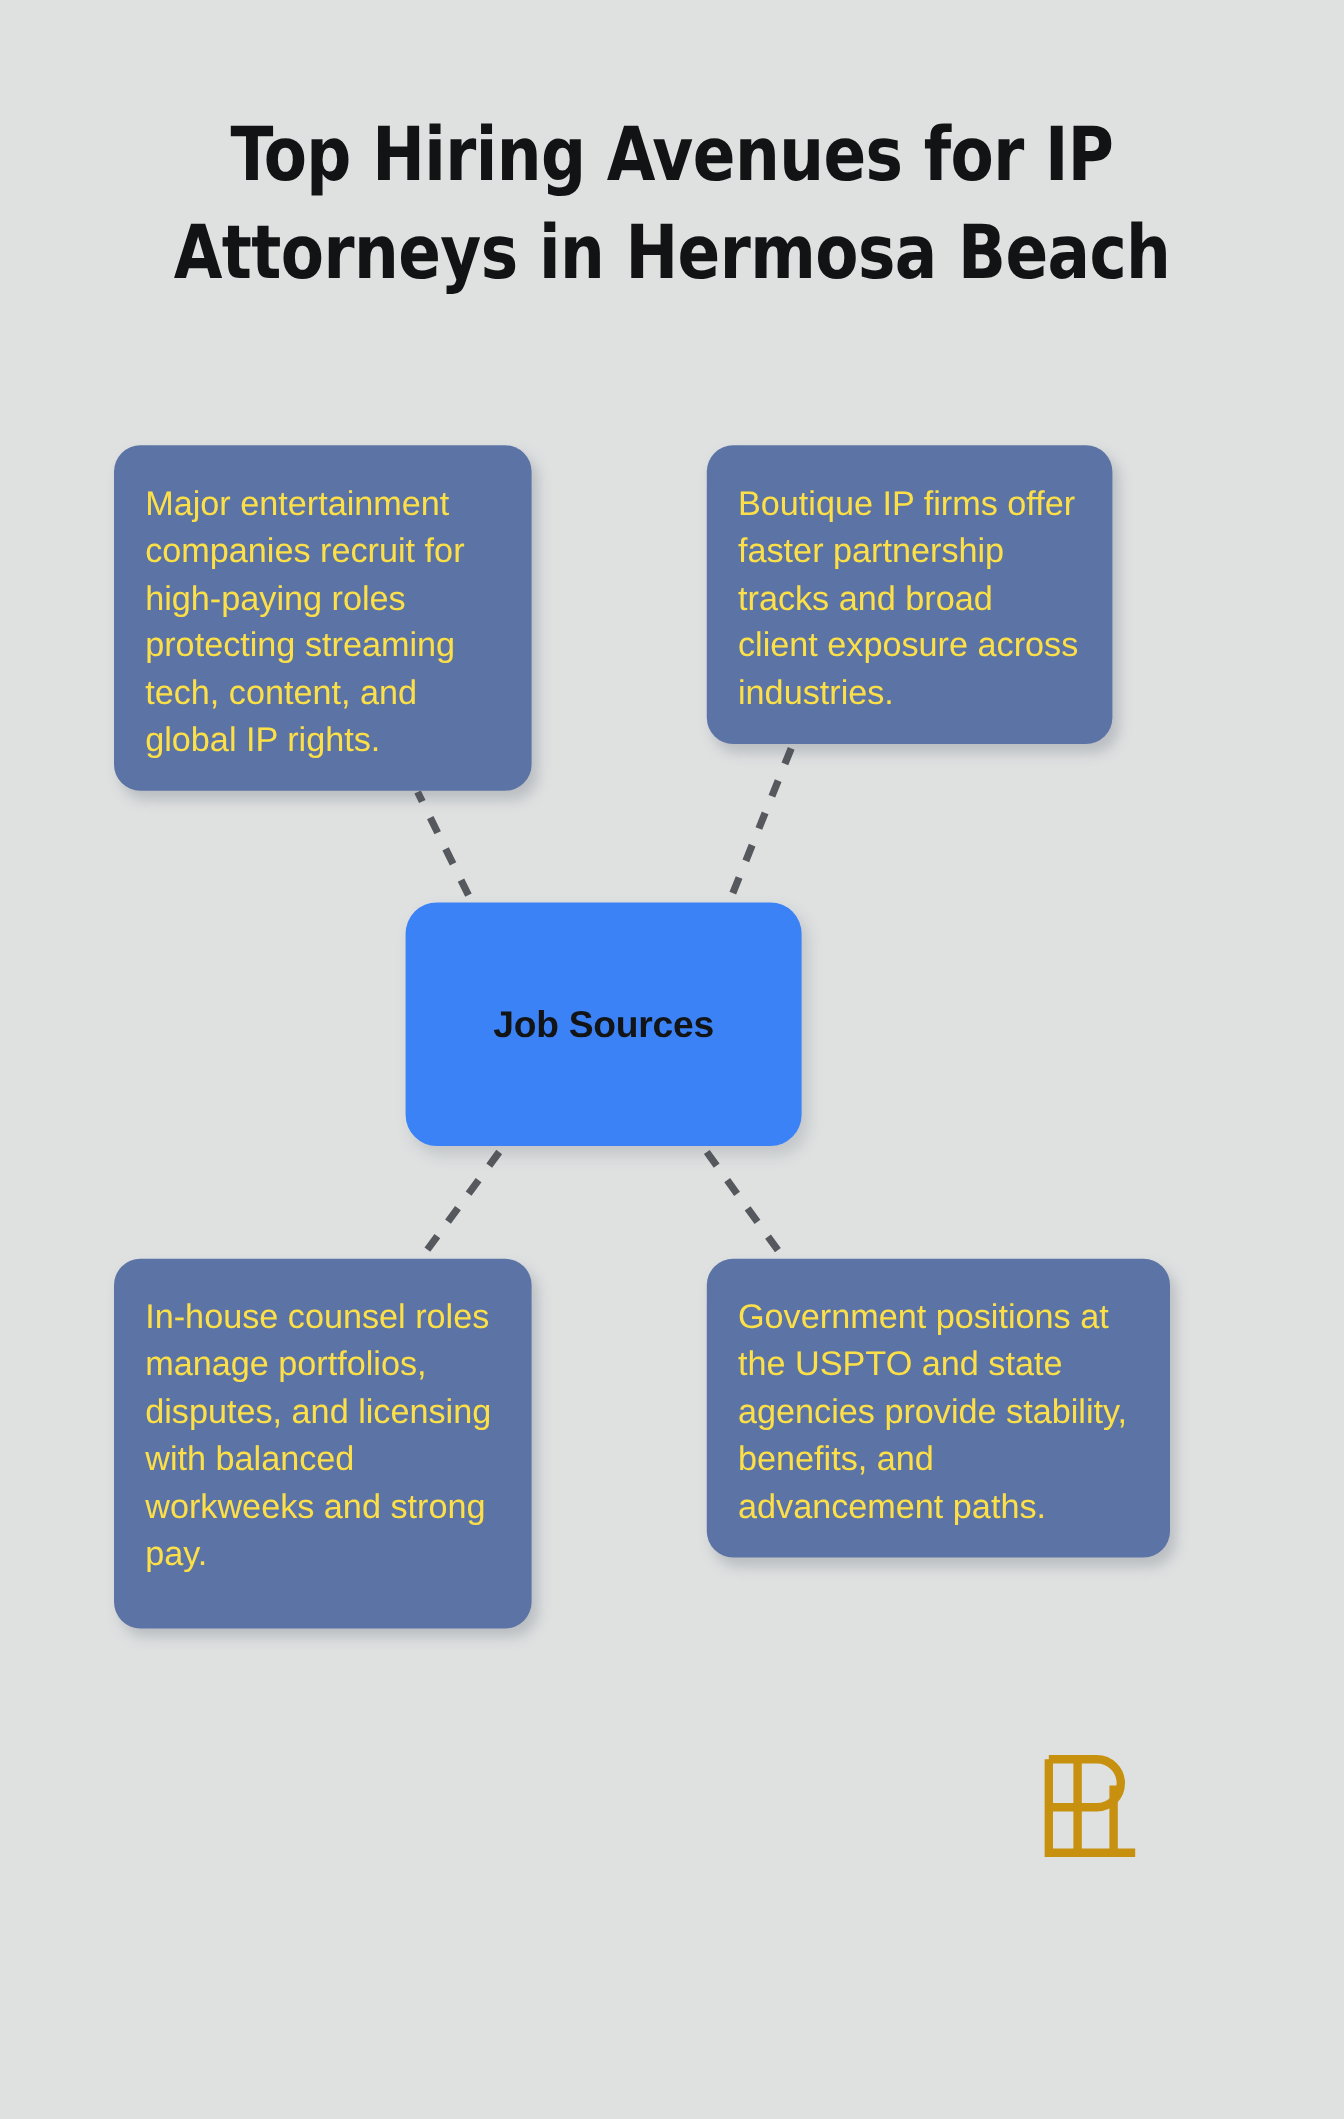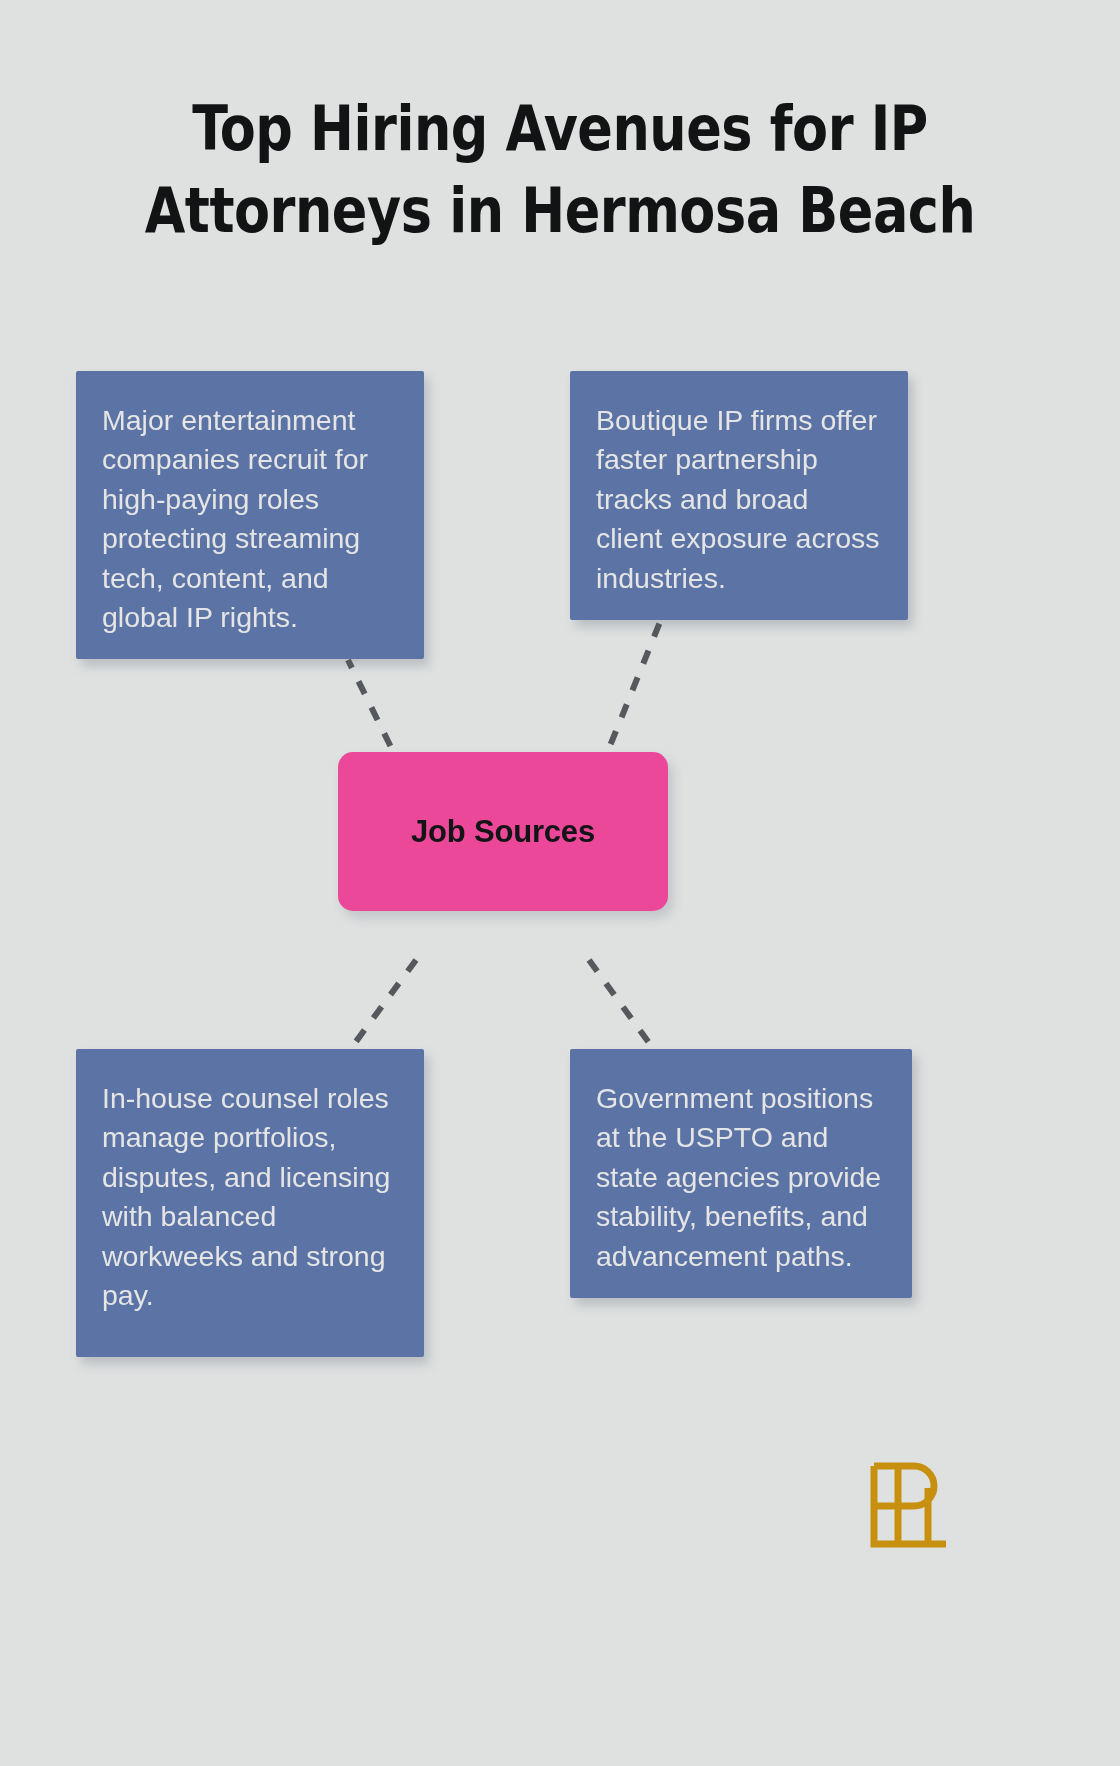--- a/index.html
+++ b/index.html
@@ -46,47 +46,48 @@
     top: 0;
     width: 1120px;
     height: 1766px;
     pointer-events: none;
   }
 
   
   .branch {
     position: absolute;
     background: #5c74a5;
-    border-radius: 2px;
+    border-radius: 22px;
     box-sizing: border-box;
     box-shadow: 5px 7px 11px rgba(80, 90, 105, 0.26);
-    color: #e5e5e5;
+    color: #fde047;
     font-size: 28.5px;
     line-height: 1.385;
     padding: 30px 26px 30px 26px;
     font-weight: 400;
+    margin-left: 19px;
   }
   .branch .txt {
     display: block;
   }
 
   #branch-tl { left: 76px;  top: 371px;  width: 348px; height: 288px; }
   #branch-tr { left: 570px; top: 371px;  width: 338px; height: 249px; }
   #branch-bl { left: 76px;  top: 1049px; width: 348px; height: 308px; }
-  #branch-br { left: 570px; top: 1049px; width: 342px; height: 249px; }
+  #branch-br { left: 570px; top: 1049px; width: 386px; height: 249px; }
 
   
   #center-node {
     position: absolute;
     left: 338px;
     top: 752px;
     width: 330px;
-    height: 159px;
-    background: #ec4899;
-    border-radius: 15px;
+    height: 203px;
+    background: #3b82f6;
+    border-radius: 26px;
     box-shadow: 5px 7px 12px rgba(80, 90, 105, 0.20);
     display: flex;
     align-items: center;
     justify-content: center;
   }
   #center-label {
     font-size: 31px;
     font-weight: 700;
     color: #121416;
     letter-spacing: -0.2px;

